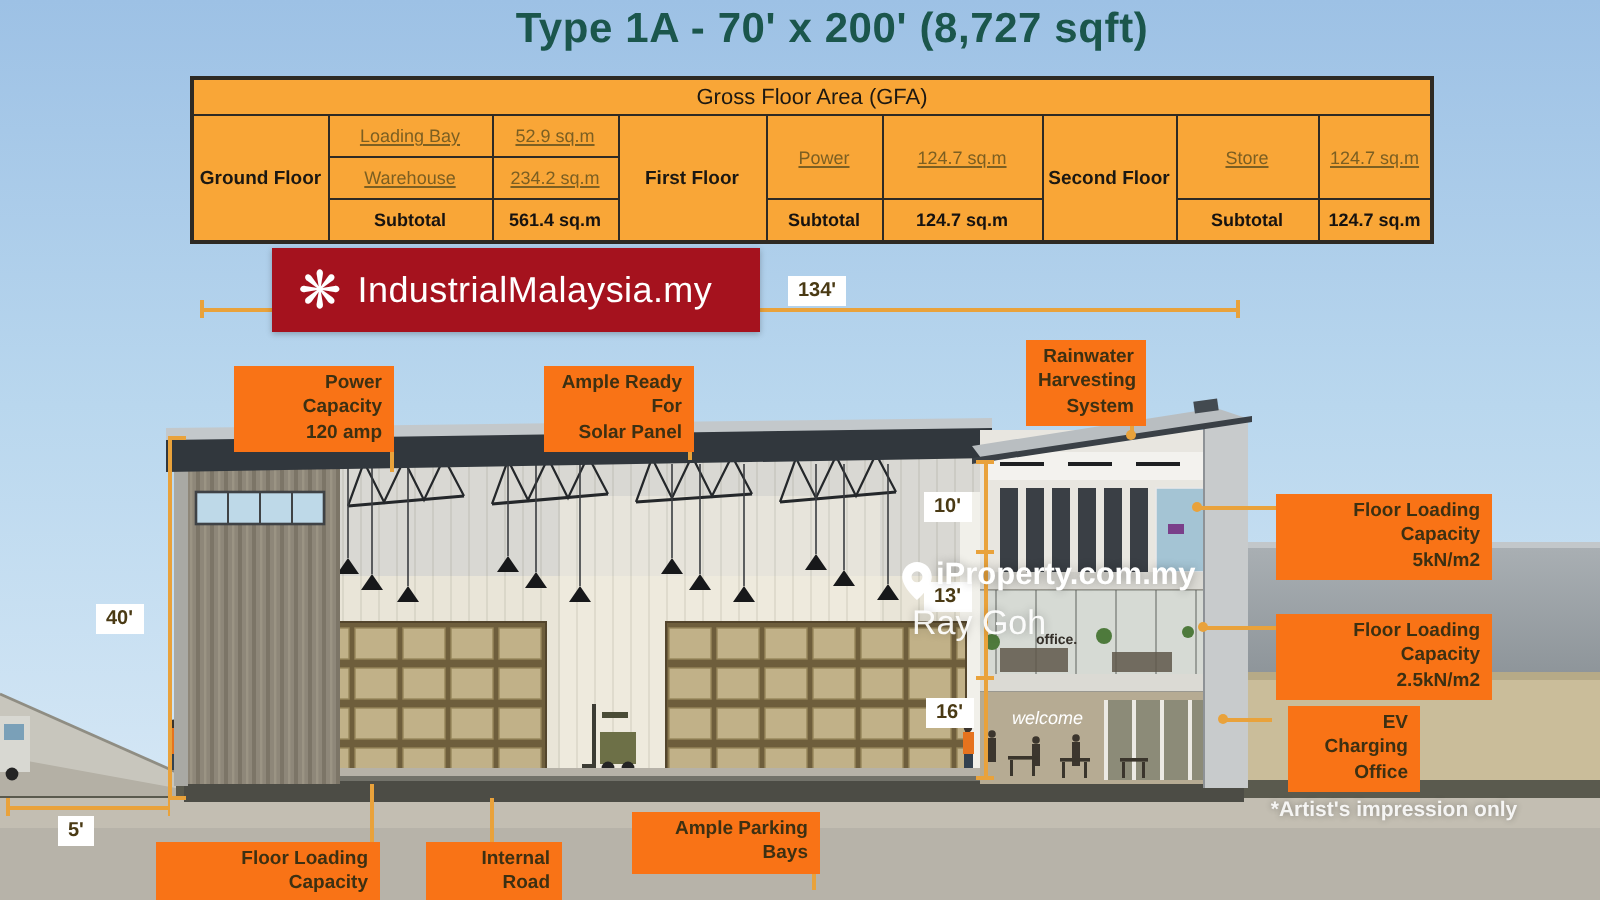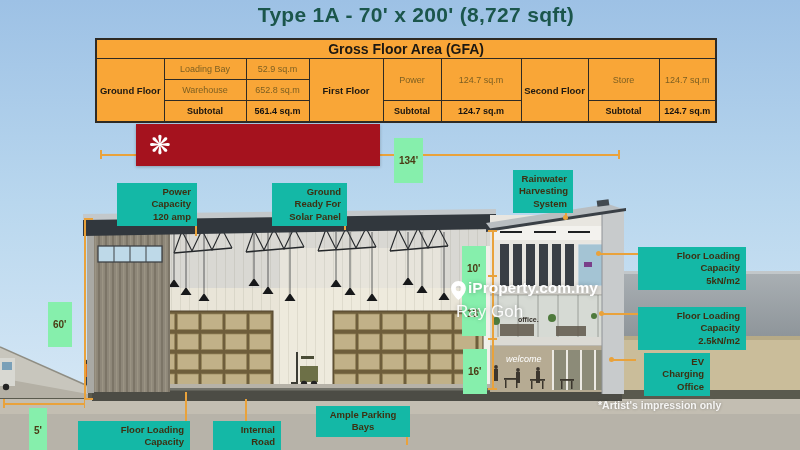--- a/index.html
+++ b/index.html
@@ -8,43 +8,43 @@
   #stage svg.scene{position:absolute;left:0;top:0;z-index:0;}
   .abs{position:absolute;}
   
   #title{left:16px;top:3px;width:800px;text-align:center;font-size:21px;font-weight:bold;
          color:#1B564C;letter-spacing:.3px;z-index:3;}
   
   #gfa{left:95px;top:38px;width:620px;border-collapse:collapse;background:#F9A637;
        z-index:3;table-layout:fixed;border:2px solid #2e2a24;}
   #gfa td{border:1px solid #2e2a24;font-size:9px;text-align:center;padding:1px 2px;height:18px;
           overflow:hidden;white-space:nowrap;}
-  #gfa td.th{font-weight:bold;color:#1c1812;font-size:14px;height:15px;}
+  #gfa td.th{font-weight:normal;color:#1c1812;font-size:11px;height:15px;}
   #gfa td.floor{font-weight:bold;color:#1c1812;font-size:9.5px;}
-  #gfa td.sub{color:#7c5f22;}
+  #gfa td.sub{color:#7c5f22;text-decoration:underline;}
   #gfa td.tot{font-weight:bold;color:#171310;}
   
   #logo{left:136px;top:124px;width:244px;height:42px;background:#A5121E;z-index:6;
         display:flex;align-items:center;box-shadow:0 1px 3px rgba(0,0,0,.25);}
   #logo .flower{color:#fff;font-size:26px;line-height:26px;margin:0 8px 0 13px;}
   #logo .ltxt{color:#fff;font-size:18px;font-weight:500;letter-spacing:.2px;}
   
-  .callout{background:#14b8a6;color:#3D3012;font-size:9.5px;font-weight:bold;
+  .callout{background:#f97316;color:#3D3012;font-size:9.5px;font-weight:bold;
            text-align:right;padding:3px 6px;line-height:1.3;z-index:4;}
-  .dim-badge{background:#86efac;color:#4a3a14;font-size:10px;font-weight:bold;
-             text-align:center;padding:16px 5px;z-index:4;line-height:13px;}
+  .dim-badge{background:#ffffff;color:#4a3a14;font-size:10px;font-weight:bold;
+             text-align:center;padding:1px 5px;z-index:4;line-height:13px;}
   .dim-line{background:#E9A23B;z-index:2;}
   .dim-dot{width:5px;height:5px;border-radius:50%;background:#E9A23B;z-index:2;}
   
   #wm-brand{left:468px;top:279px;color:#fff;font-size:15.5px;font-weight:bold;z-index:5;
             text-shadow:0 0 5px rgba(0,0,0,.3);}
   #wm-pin{left:451px;top:281px;z-index:5;}
   #wm-agent{left:456px;top:302px;color:rgba(255,255,255,.93);font-size:17px;font-weight:normal;
             z-index:5;text-shadow:0 0 4px rgba(0,0,0,.25);}
-  #disclaimer{left:598px;top:399px;width:160px;text-align:left;color:rgba(255,255,255,.88);
+  #disclaimer{left:617px;top:399px;width:160px;text-align:center;color:rgba(255,255,255,.88);
               font-size:10.5px;font-weight:bold;z-index:5;text-shadow:0 0 3px rgba(0,0,0,.3);}
 </style>
 </head>
 <body>
 
 <div id="stage">
 
   <svg class="scene" width="800" height="450" viewBox="0 0 800 450">
     <defs>
       <linearGradient id="sky" x1="0" y1="0" x2="0" y2="1">
@@ -312,46 +312,47 @@
       <td class="sub">52.9 sq.m</td>
       <td class="floor" rowspan="3">First Floor</td>
       <td class="sub" rowspan="2">Power</td>
       <td class="sub" rowspan="2">124.7 sq.m</td>
       <td class="floor" rowspan="3">Second Floor</td>
       <td class="sub" rowspan="2">Store</td>
       <td class="sub" rowspan="2">124.7 sq.m</td>
     </tr>
     <tr>
       <td class="sub">Warehouse</td>
-      <td class="sub">652.8 sq.m</td>
+      <td class="sub">234.2 sq.m</td>
     </tr>
     <tr>
       <td class="tot">Subtotal</td>
       <td class="tot">561.4 sq.m</td>
       <td class="tot">Subtotal</td>
       <td class="tot">124.7 sq.m</td>
       <td class="tot">Subtotal</td>
       <td class="tot">124.7 sq.m</td>
     </tr>
   </tbody>
     </table>
 
   <div id="logo" class="abs">
     <span class="flower">❋</span>
+    <span class="ltxt">IndustrialMalaysia.my</span>
   </div>
 
   <div class="abs dim-line" style="left:100px;top:154px;width:520px;height:1.5px"></div>
   <div class="abs dim-line" style="left:100px;top:150px;width:1.5px;height:9px"></div>
   <div class="abs dim-line" style="left:618px;top:150px;width:1.5px;height:9px"></div>
   <div class="abs dim-badge" style="left:394px;top:138px">134'</div>
 
   <div class="abs dim-line" style="left:84px;top:219px;width:1.5px;height:181px"></div>
   <div class="abs dim-line" style="left:84px;top:218px;width:9px;height:1.5px"></div>
   <div class="abs dim-line" style="left:84px;top:398px;width:9px;height:1.5px"></div>
-  <div class="abs dim-badge" style="left:48px;top:302px">60'</div>
+  <div class="abs dim-badge" style="left:48px;top:302px">40'</div>
 
   <div class="abs dim-line" style="left:3px;top:403px;width:82px;height:1.5px"></div>
   <div class="abs dim-line" style="left:3px;top:399px;width:1.5px;height:9px"></div>
   <div class="abs dim-line" style="left:83.5px;top:399px;width:1.5px;height:9px"></div>
   <div class="abs dim-badge" style="left:29px;top:408px">5'</div>
 
   <div class="abs dim-line" style="left:492px;top:230px;width:1.5px;height:160px"></div>
   <div class="abs dim-line" style="left:488px;top:230px;width:9px;height:1.5px"></div>
   <div class="abs dim-line" style="left:488px;top:275px;width:9px;height:1.5px"></div>
   <div class="abs dim-line" style="left:488px;top:338px;width:9px;height:1.5px"></div>
@@ -360,21 +361,21 @@
   <div class="abs dim-badge" style="left:462px;top:291px">13'</div>
   <div class="abs dim-badge" style="left:463px;top:349px">16'</div>
 
   <div class="abs callout" style="left:117px;top:183px;width:68px">
     <span>Power Capacity</span><br>
     <span>120 amp</span>
   </div>
   <div class="abs dim-line" style="left:195px;top:210px;width:1.5px;height:26px"></div>
 
   <div class="abs callout" style="left:272px;top:183px;width:63px">
-    <span>Ground Ready For</span><br>
+    <span>Ample Ready For</span><br>
     <span>Solar Panel</span>
   </div>
   <div class="abs dim-line" style="left:344px;top:210px;width:1.5px;height:20px"></div>
 
   <div class="abs callout" style="left:513px;top:170px;width:48px">
     <span>Rainwater</span><br>
     <span>Harvesting</span><br>
     <span>System</span>
   </div>
   <div class="abs dim-line" style="left:565px;top:209px;width:1.5px;height:8px"></div>
@@ -407,21 +408,21 @@
   </div>
   <div class="abs dim-line" style="left:185px;top:392px;width:1.5px;height:29px"></div>
 
   <div class="abs callout" style="left:213px;top:421px;width:56px">
     <span>Internal Road</span><br>
     <span>6 Metre</span>
   </div>
   <div class="abs dim-line" style="left:245px;top:399px;width:1.5px;height:22px"></div>
   <div class="abs dim-line" style="left:245px;top:446px;width:1.5px;height:4px"></div>
 
-  <div class="abs callout" style="left:316px;top:406px;width:82px;text-align:center">
+  <div class="abs callout" style="left:316px;top:406px;width:82px;">
     <span>Ample Parking Bays</span>
   </div>
   <div class="abs dim-line" style="left:406px;top:424px;width:1.5px;height:21px"></div>
 
   <div id="wm-pin" class="abs">
     <svg width="15" height="19" viewBox="0 0 14 18">
       <path d="M7 0C3.1 0 0 3.1 0 7c0 5.2 7 11 7 11s7-5.8 7-11C14 3.1 10.9 0 7 0zm0 9.6A2.6 2.6 0 1 1 7 4.4a2.6 2.6 0 0 1 0 5.2z" fill="#ffffff" fill-rule="evenodd"></path>
     </svg>
   </div>
   <div id="wm-brand" class="abs">iProperty.com.my</div>

